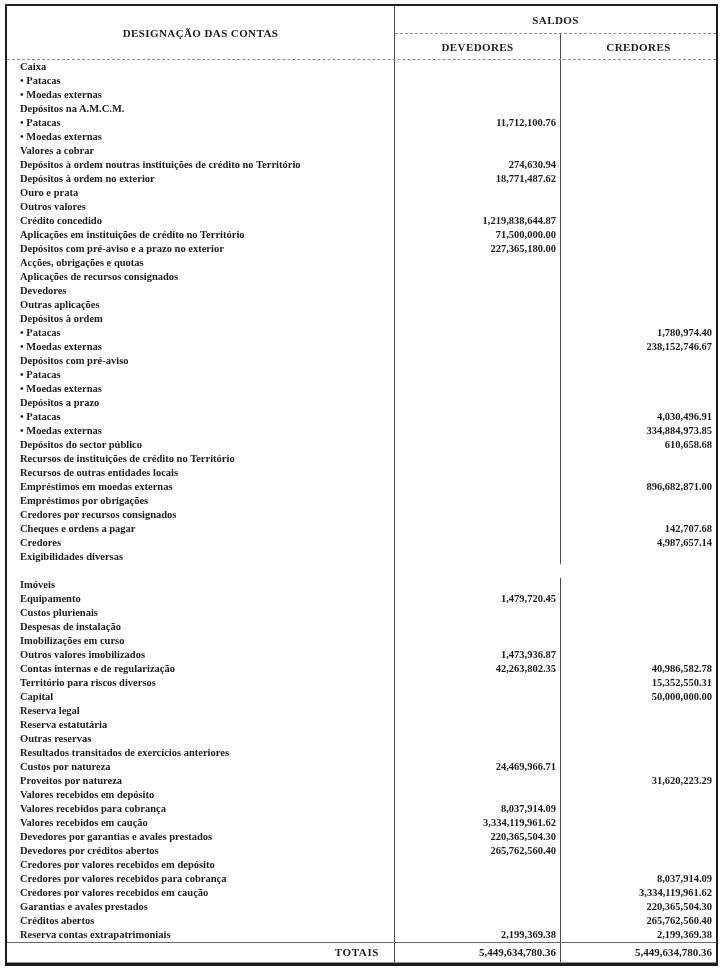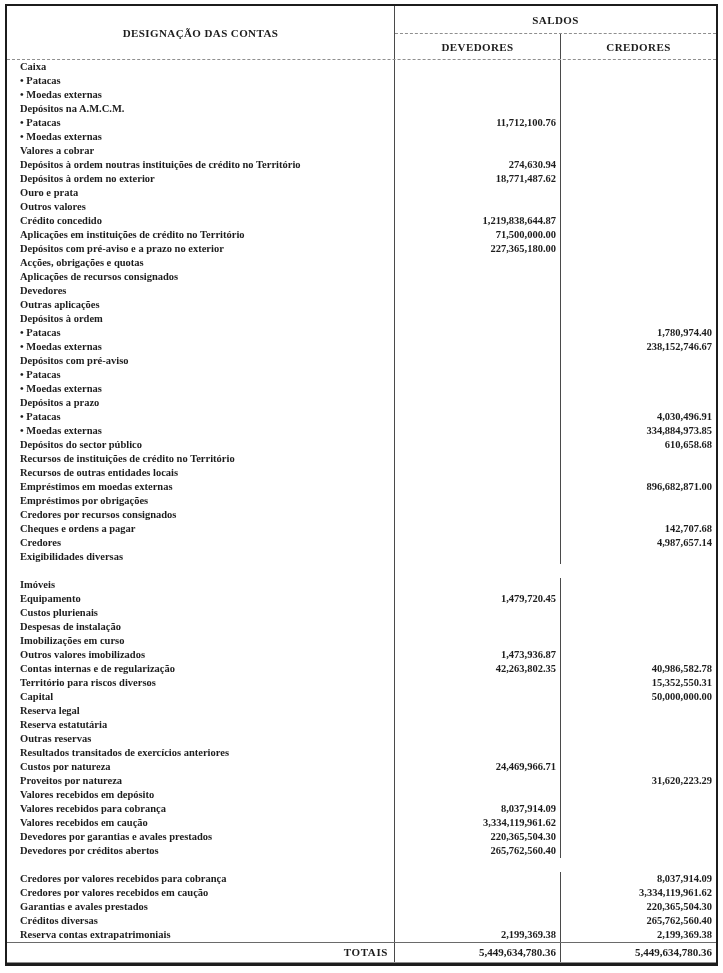--- a/index.html
+++ b/index.html
@@ -102,21 +102,21 @@
     grid-template-columns: 388px 166px 155px;
     height: 19px;
     border-top: 1px solid #6a6a6a;
     border-bottom: 1px solid #8f8f8f;
   }
   .totals .cell {
     font-size: 11px;
   }
   .totals-label {
     justify-content: flex-end;
-    padding-right: 6px;
+    padding-right: 15px;
     letter-spacing: 0.6px;
     border-right: 1px solid #4a4a4a;
   }
 </style>
 </head>
 <body>
 
 <div class="sheet">
 
   <div class="hdr">
@@ -462,20 +462,21 @@
     <div class="cell cell-cred"></div>
   </div>
 
   <div class="row">
     <div class="cell cell-label">Devedores por créditos abertos</div>
     <div class="cell cell-dev">265,762,560.40</div>
     <div class="cell cell-cred"></div>
   </div>
 
   <div class="row">
+    <div class="cell cell-label">Credores por valores recebidos em depósito</div>
     <div class="cell cell-dev"></div>
     <div class="cell cell-cred"></div>
   </div>
 
   <div class="row">
     <div class="cell cell-label">Credores por valores recebidos para cobrança</div>
     <div class="cell cell-dev"></div>
     <div class="cell cell-cred">8,037,914.09</div>
   </div>
 
@@ -485,21 +486,21 @@
     <div class="cell cell-cred">3,334,119,961.62</div>
   </div>
 
   <div class="row">
     <div class="cell cell-label">Garantias e avales prestados</div>
     <div class="cell cell-dev"></div>
     <div class="cell cell-cred">220,365,504.30</div>
   </div>
 
   <div class="row">
-    <div class="cell cell-label">Créditos diversas</div>
+    <div class="cell cell-label">Créditos abertos</div>
     <div class="cell cell-dev"></div>
     <div class="cell cell-cred">265,762,560.40</div>
   </div>
 
   <div class="row">
     <div class="cell cell-label">Reserva contas extrapatrimoniais</div>
     <div class="cell cell-dev">2,199,369.38</div>
     <div class="cell cell-cred">2,199,369.38</div>
   </div>
 </div>

